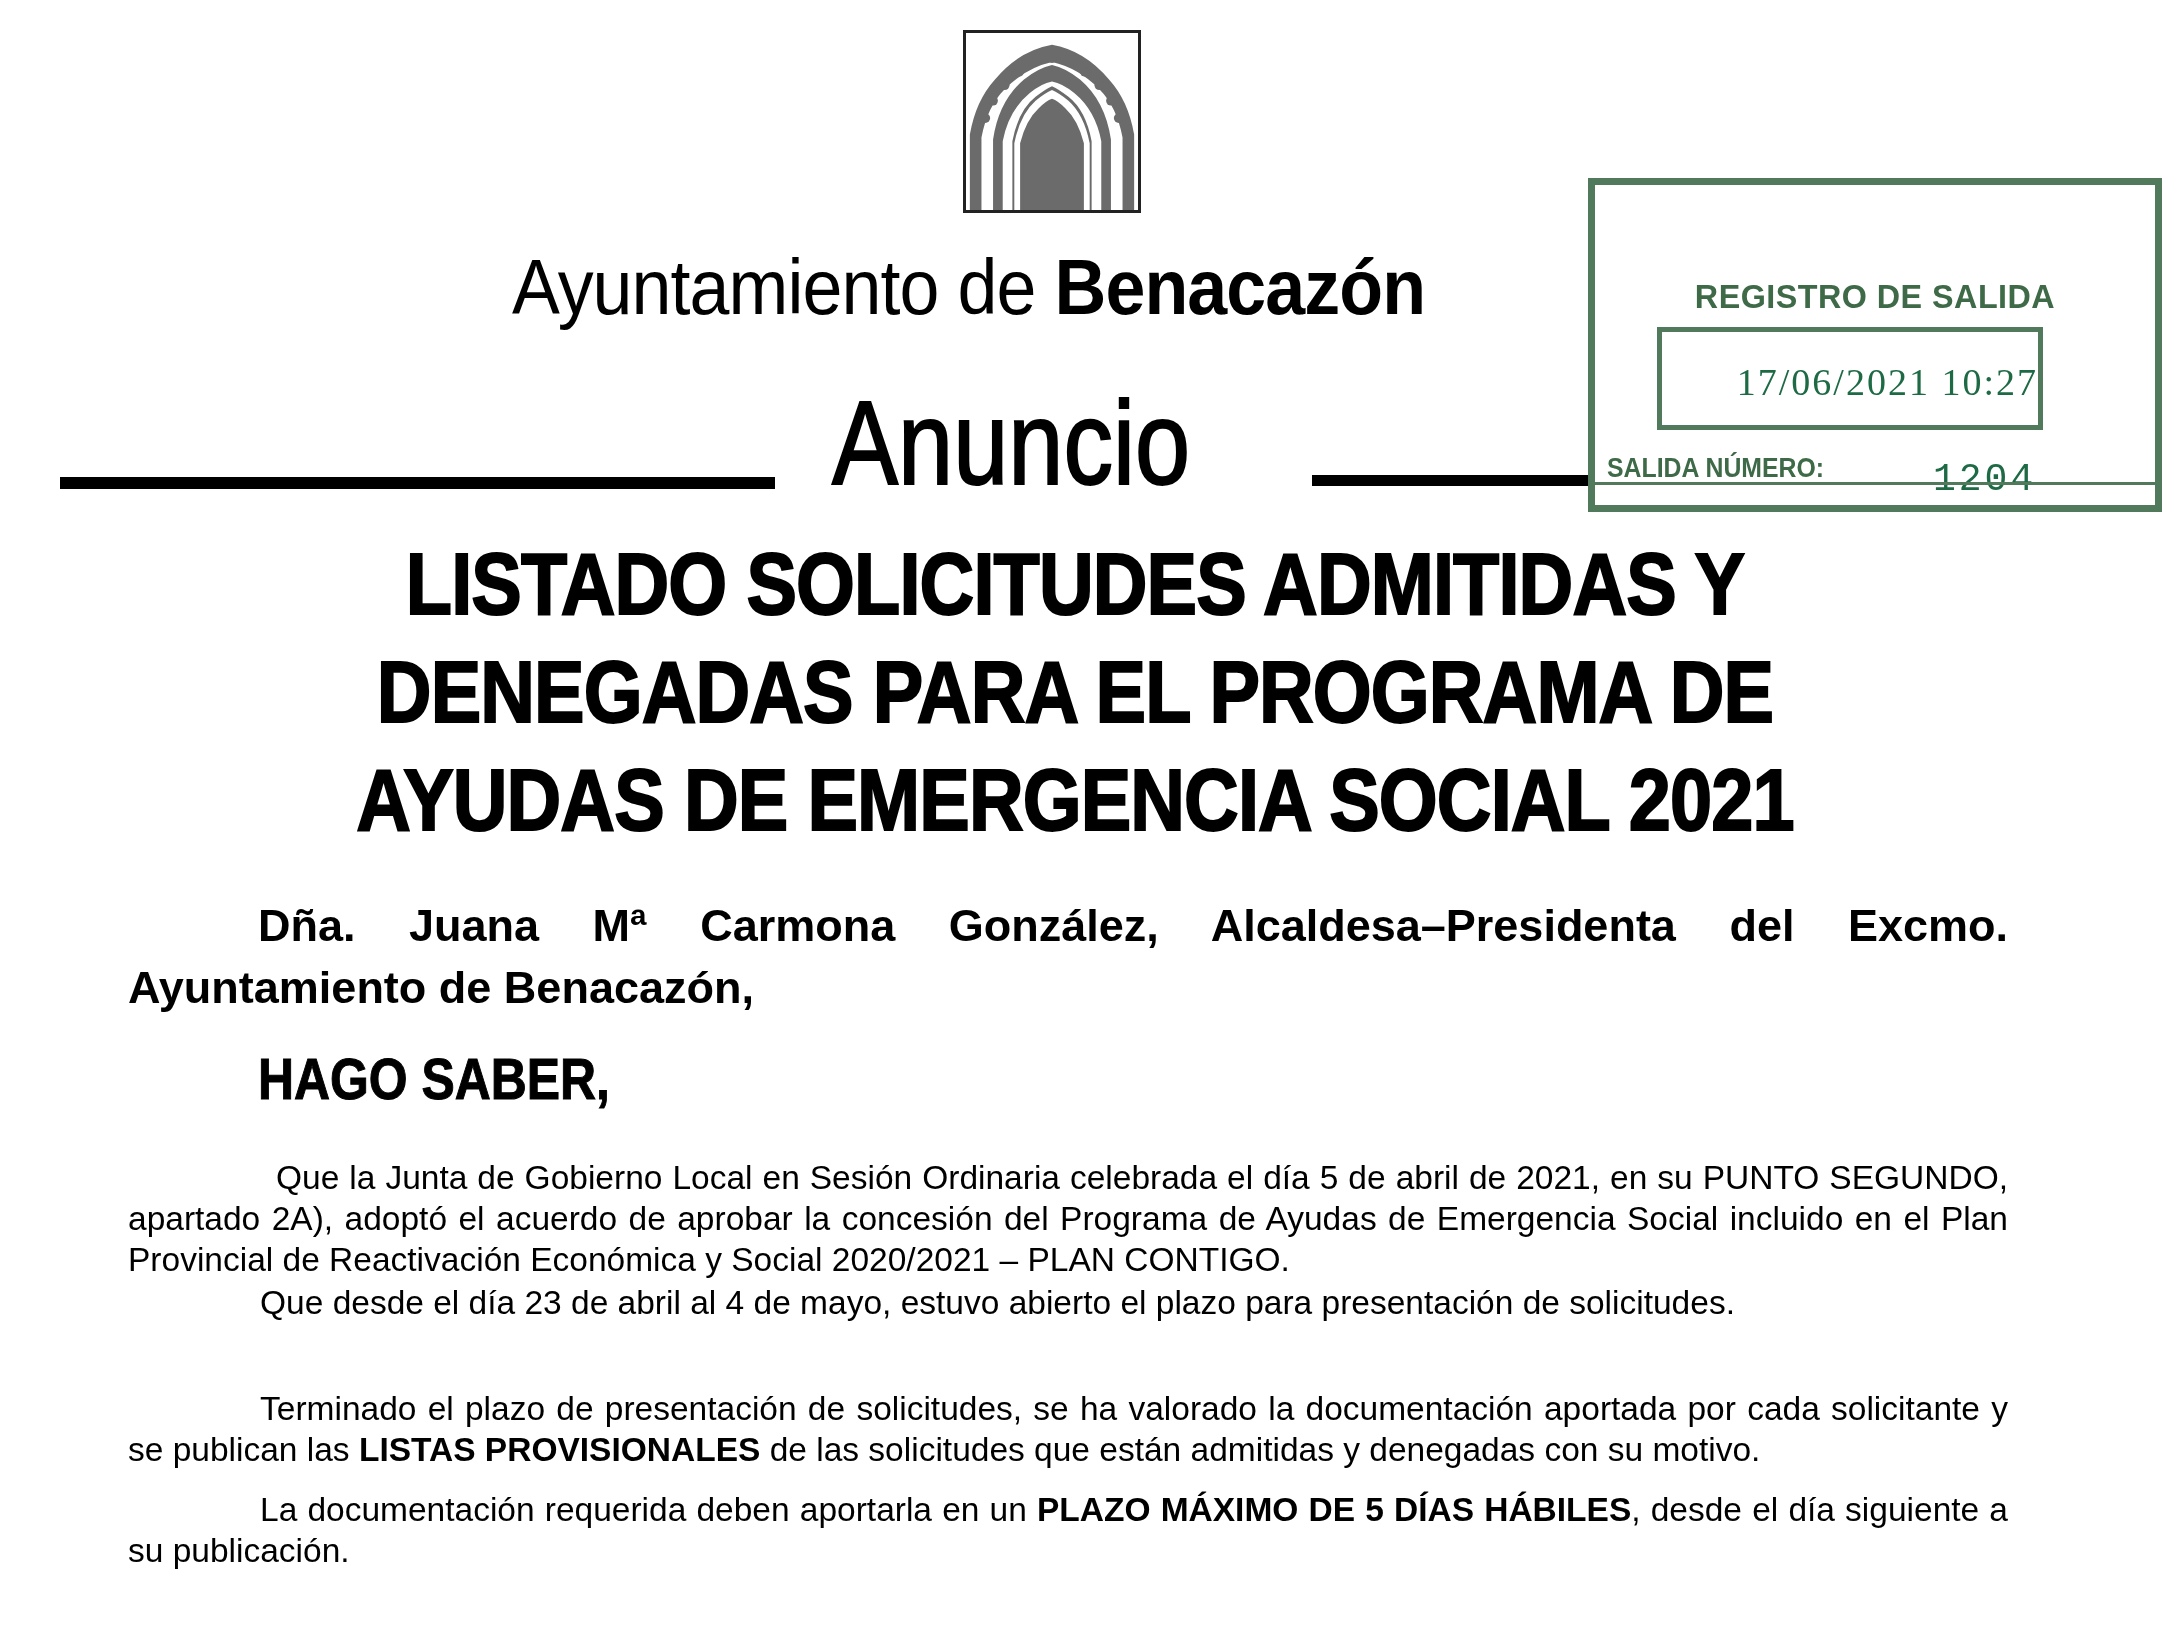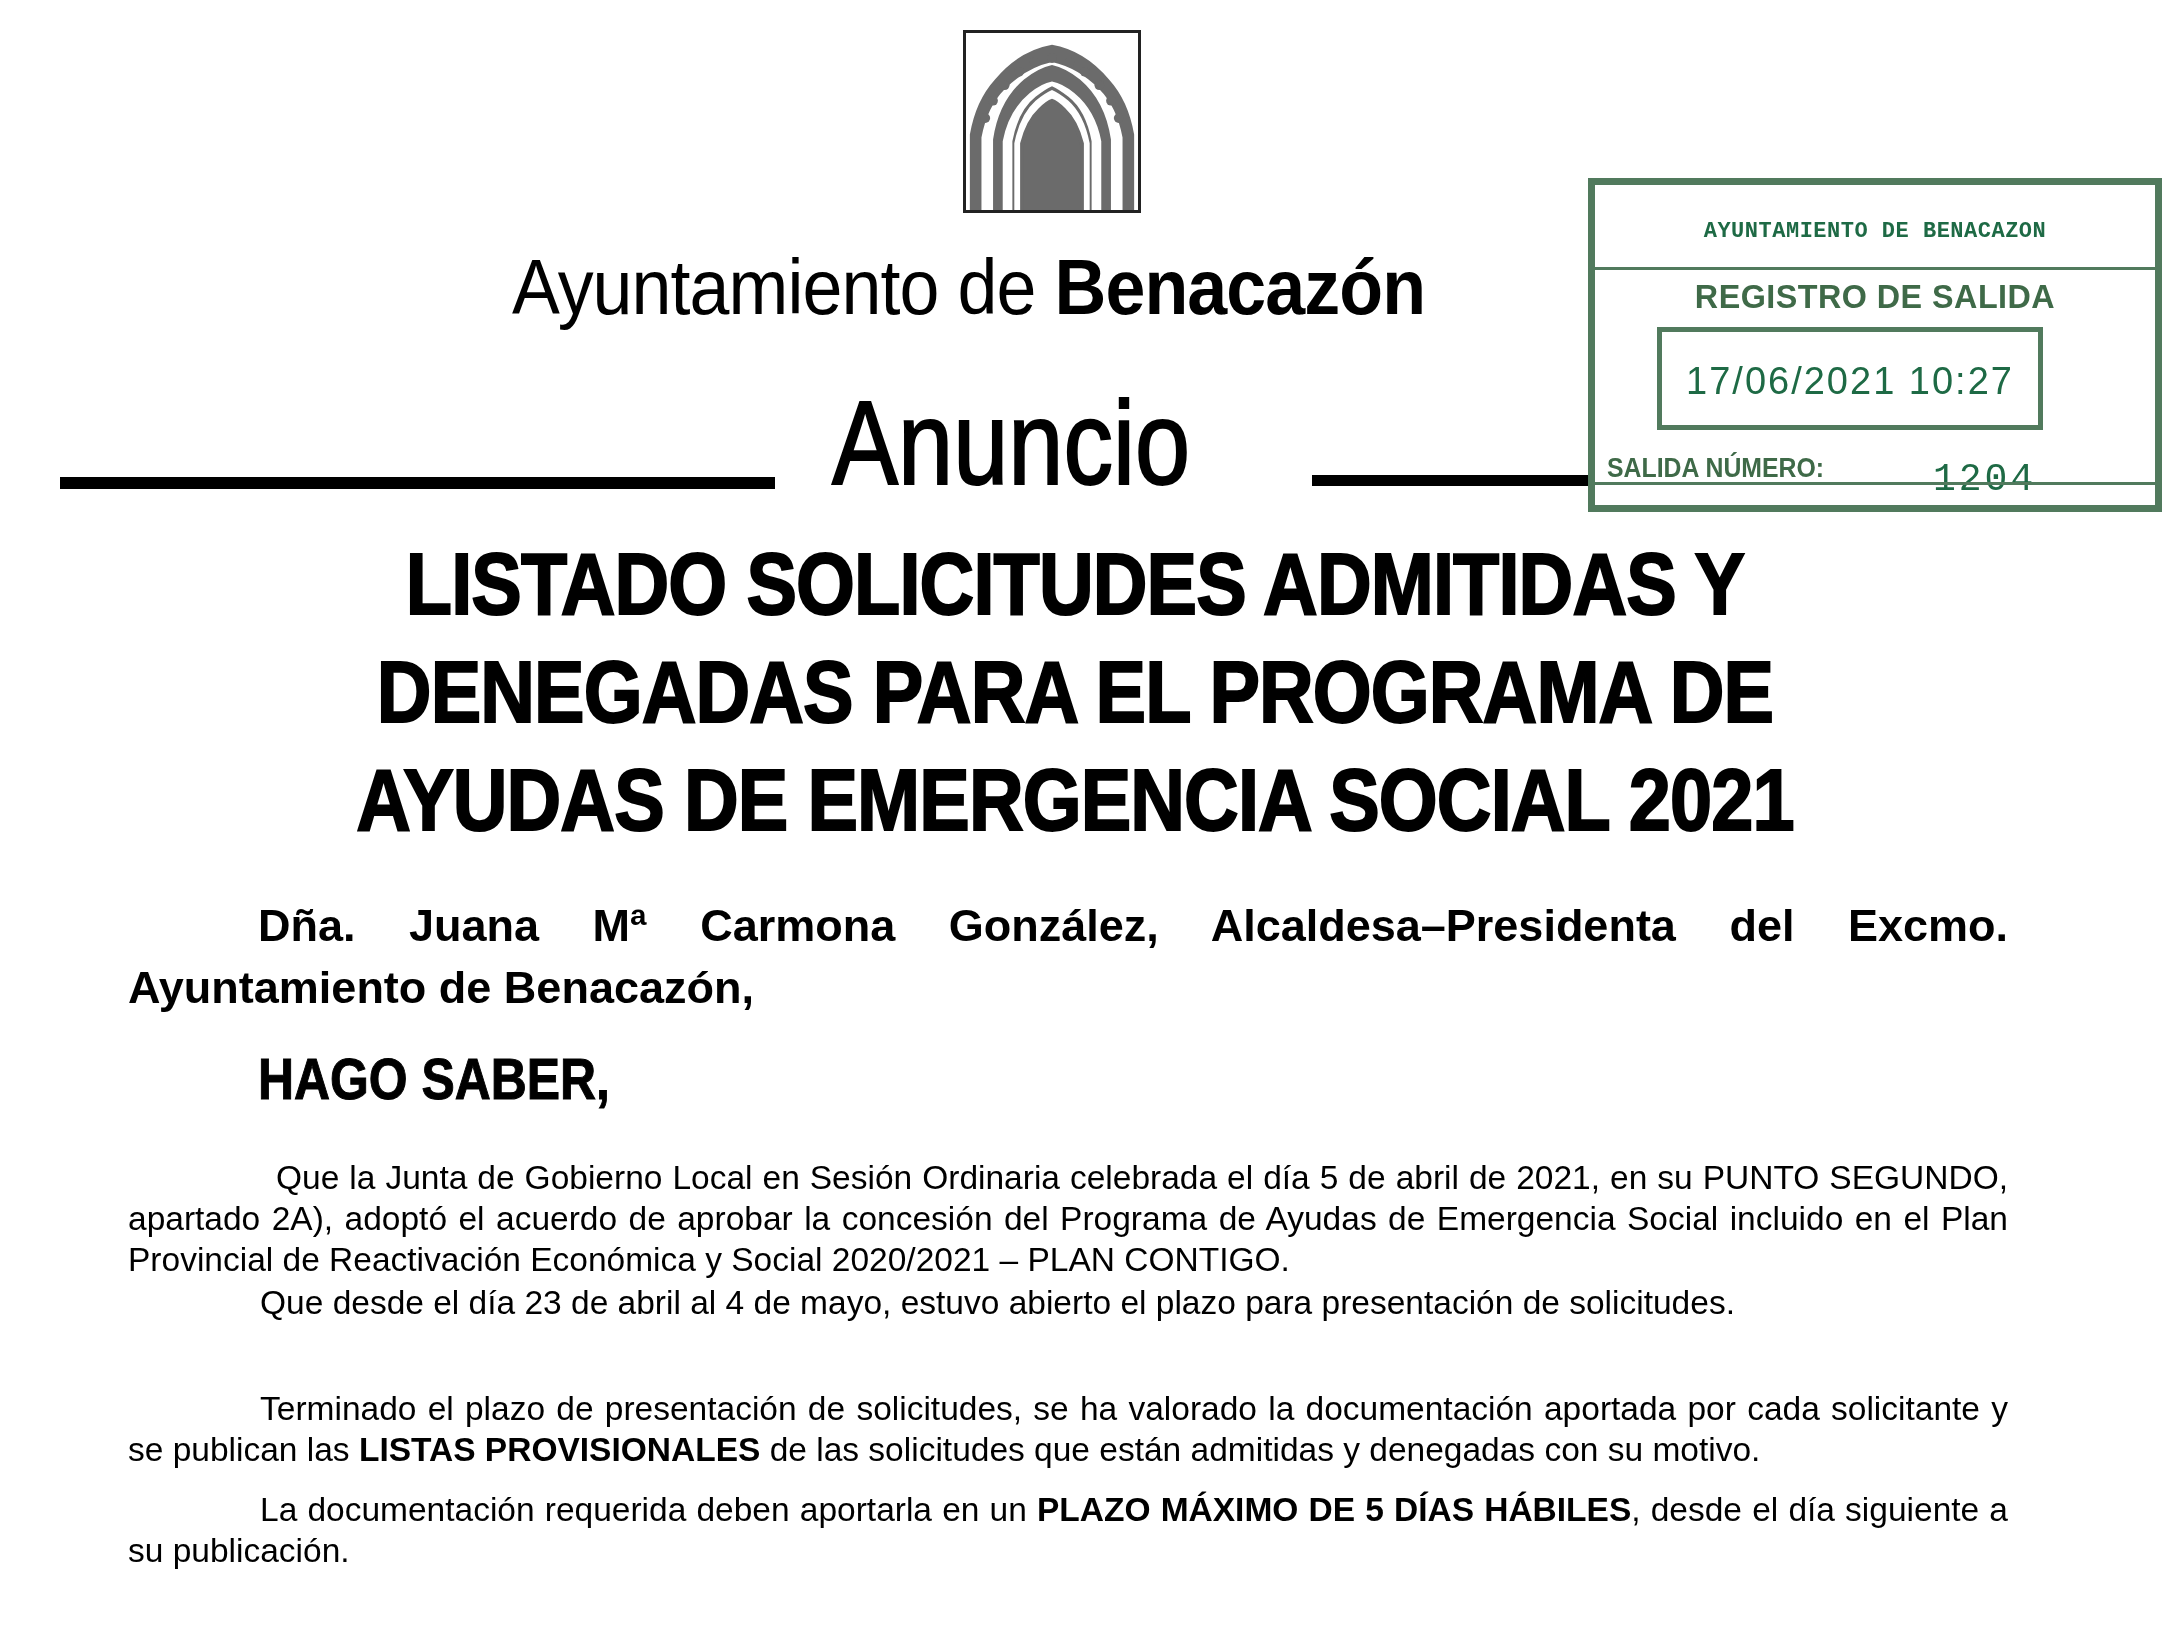--- a/index.html
+++ b/index.html
@@ -31,21 +31,21 @@
     .p2 { top: 1282px; }
     .p3 { top: 1344px; margin-top: 44px; }
     .p4 { top: 1489px; }
     .body-text b { font-weight: bold; }
 
     .stamp { position: absolute; left: 1588px; top: 178px; width: 574px; height: 334px; border: 7px solid #517a5d; box-sizing: border-box; background: #fff; }
     .stamp .stamp-top { position: absolute; left: 0; top: 0; right: 0; height: 82px; border-bottom: 3px solid #517a5d; text-align: center; }
     .stamp .stamp-org { display: block; padding-top: 34px; font-family: "Liberation Mono", monospace; font-weight: bold; font-size: 22px; color: #1e6a45; letter-spacing: 0.5px; }
     .stamp .stamp-title { position: absolute; left: 0; right: 0; top: 92px; text-align: center; font-weight: bold; font-size: 34px; color: #3f6a48; letter-spacing: 0.5px; transform: scaleX(0.95); }
     .stamp .date-box { position: absolute; left: 62px; top: 142px; width: 386px; height: 103px; border: 5px solid #517a5d; box-sizing: border-box; text-align: center; }
-    .stamp .date-text { display: block; padding-top: 28px; font-family: Liberation Sans, sans-serif; font-size: 38px; color: #1e6a45; letter-spacing: 2px; }
+    .stamp .date-text { display: block; padding-top: 28px; font-family: Liberation Serif, serif; font-size: 38px; color: #1e6a45; letter-spacing: 2px; text-align: right; }
     .stamp .num-label { position: absolute; left: 12px; top: 268px; font-weight: bold; font-size: 27px; color: #3f6a48; transform: scaleX(0.92); transform-origin: left top; }
     .stamp .num-value { position: absolute; left: 338px; top: 254px; font-family: "Liberation Mono", monospace; font-size: 38px; color: #1e6a45; letter-spacing: 3px; margin-top: 19px; }
     .stamp .stamp-bottom-line { position: absolute; left: 0; right: 0; top: 297px; border-top: 3px solid #517a5d; }
   </style>
 </head>
 <body>
 
 <div class="logo">
   <svg viewBox="0 0 178 183" xmlns="http://www.w3.org/2000/svg">
     <rect x="0" y="0" width="178" height="183" fill="#fff"></rect>
@@ -75,23 +75,20 @@
   </svg>
 </div>
 
 <div class="org-name"><span>Ayuntamiento de </span><span class="strong">Benacazón</span></div>
 
 <div class="rule rule-left"></div>
 <div class="anuncio">Anuncio</div>
 <div class="rule rule-right"></div>
 
 <div class="stamp">
-  <div class="stamp-top">
-    <span class="stamp-org">AYUNTAMIENTO DE BENACAZON</span>
-  </div>
   <div class="stamp-title">REGISTRO DE SALIDA</div>
   <div class="date-box">
     <span class="date-text">17/06/2021 10:27</span>
   </div>
   <div class="num-label">SALIDA NÚMERO:</div>
   <div class="num-value">1204</div>
   <div class="stamp-bottom-line"></div>
 </div>
 
 <div class="title">

